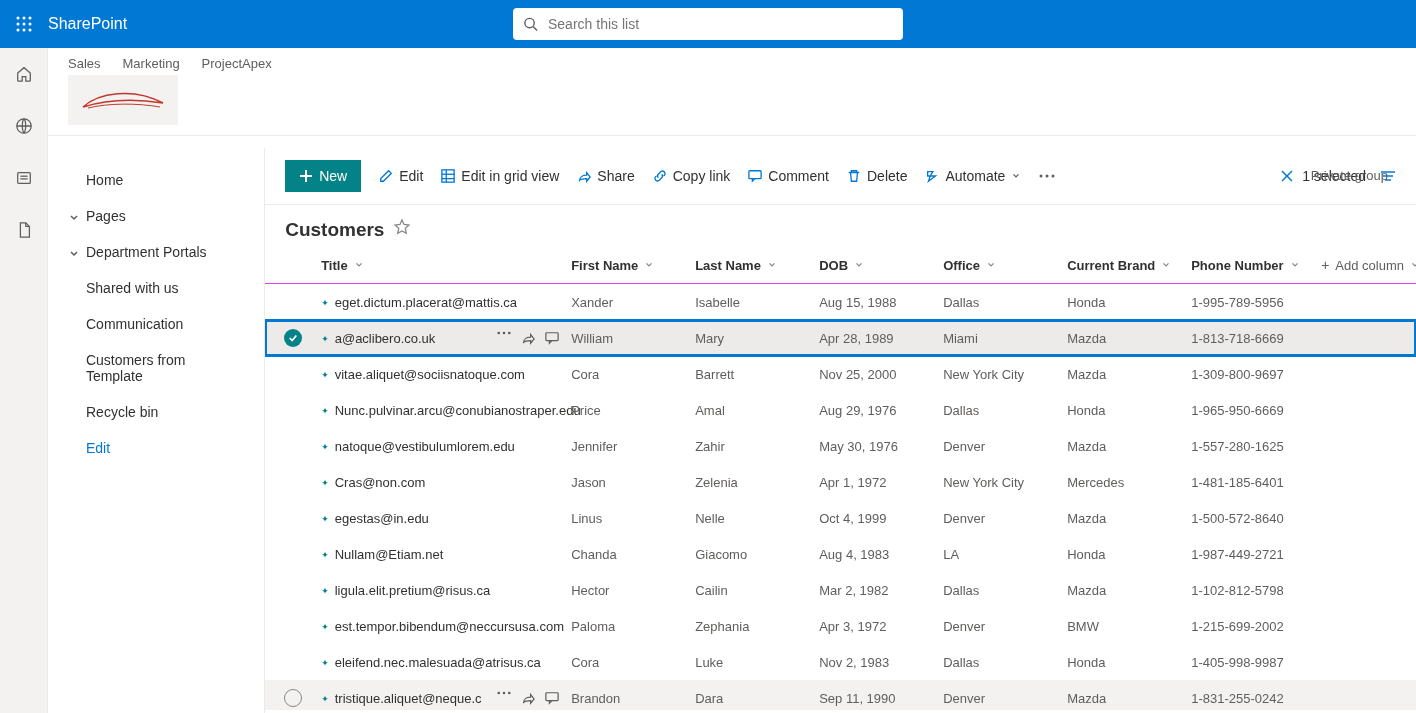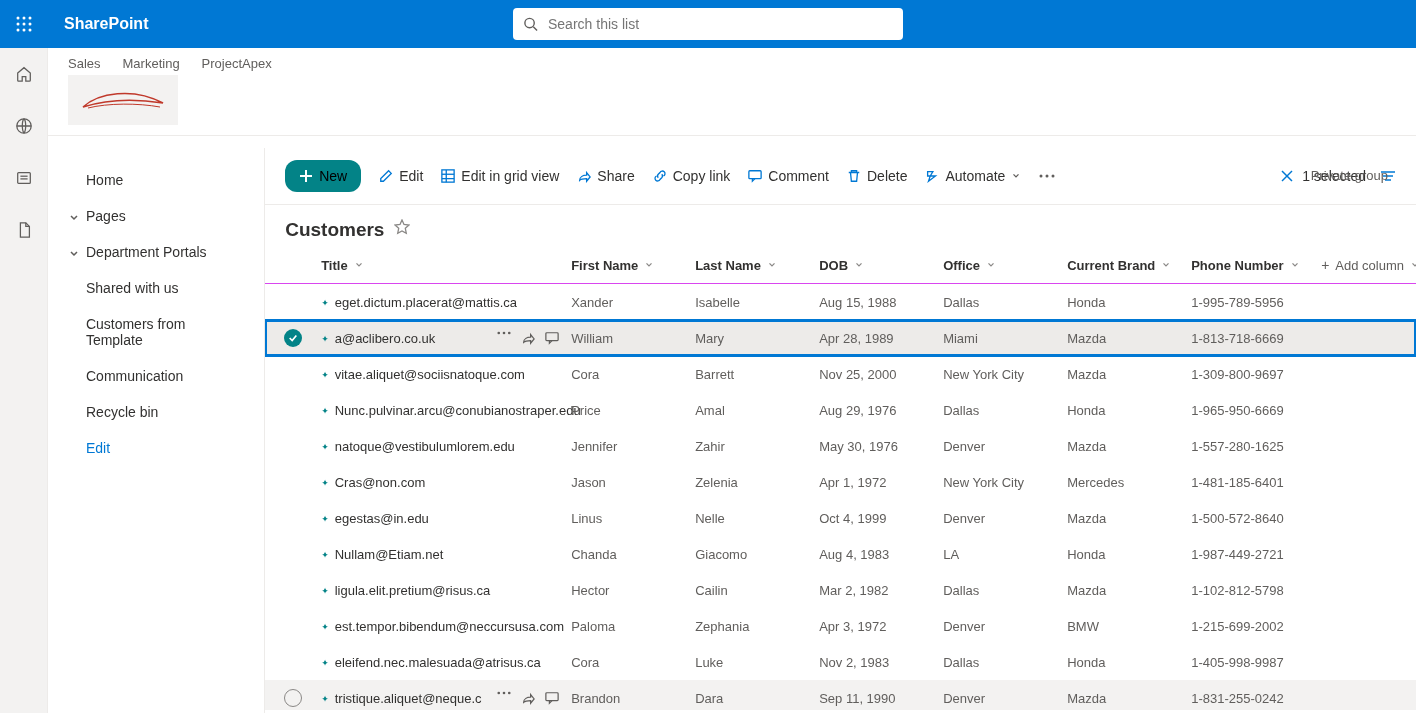--- a/index.html
+++ b/index.html
@@ -2,21 +2,21 @@
 <html><head>
 <meta charset="utf-8">
 <style>
   * { box-sizing: border-box; }
   html, body { margin:0; padding:0; font-family: "Segoe UI", Arial, sans-serif; font-size:13px; color:#323130; background:#fff; height:100%; overflow:hidden; }
   svg { display:block; }
 
   
   .suite-bar { height:48px; background:#0078d4; color:#fff; display:flex; align-items:center; position:relative; }
   .waffle { width:48px; height:48px; display:flex; align-items:center; justify-content:center; }
-  .brand { font-size:16px; font-weight:700; margin-left:16px; }
+  .brand { font-size:16px; font-weight:400; margin-left:0; }
   .search-wrap { position:absolute; left:50%; transform:translateX(-50%); }
   .search-box { display:flex; align-items:center; background:#fff; border-radius:4px; height:32px; width:390px; padding:0 10px; color:#605e5c; }
   .search-box input { border:none; outline:none; font-size:14px; width:100%; color:#1d4ed8; }
 
   
   .left-rail { position:fixed; top:48px; left:0; bottom:0; width:48px; background:#f3f2f1; border-right:1px solid #edebe9; display:flex; flex-direction:column; align-items:center; padding-top:10px; gap:20px; }
   .rail-btn { width:32px; height:32px; display:flex; align-items:center; justify-content:center; color:#605e5c; }
 
   
   .page-wrap { position:absolute; left:48px; right:0; top:48px; bottom:0; display:flex; flex-direction:column; overflow:hidden;gap:12px; }
@@ -29,21 +29,21 @@
   .body-row { display:flex; flex:1 1 auto; min-height:0; }
   .side-nav { width:220px; border-right:1px solid #edebe9; padding-top:14px; }
   .nav-item { padding:10px 20px; font-size:14px; color:#323130; display:flex; align-items:flex-end; gap:6px; }
   .nav-item .chev { width:12px; color:#605e5c; }
   .nav-edit { color:#0078d4; }
 
   .main { flex:1 1 auto; display:flex; flex-direction:column; min-width:0; }
 
   
   .cmd-bar { display:flex; align-items:center; padding:12px 20px; border-bottom:1px solid #edebe9; gap:18px; }
-  .btn-new { background:#038387; color:#000000; border-radius:12px; height:32px; display:flex; align-items:center; gap:6px; padding:0 14px; font-size:14px; }
+  .btn-new { background:#038387; color:#ffffff; border-radius:0; height:32px; display:flex; align-items:center; gap:6px; padding:0 14px; font-size:14px; }
   .cmd { display:flex; align-items:center; gap:6px; font-size:14px; color:#323130; }
   .cmd .ico { color:#0078d4; }
   .cmd-right { margin-left:auto; display:flex; align-items:flex-end; gap:14px; }
   .sel-count { display:flex; align-items:center; gap:8px; font-size:14px; }
 
   
   .list-title-row { display:flex; align-items:flex-start; gap:10px; padding:14px 20px 6px 20px; }
   .list-title { font-size:19px; font-weight:600; }
 
   
@@ -158,25 +158,25 @@
             <path d="M3 4l3 3 3-3"></path>
           </svg>
           <span>Department Portals</span>
         </div>
       <div class="nav-item">
           <span style="width:12px"></span>
           <span>Shared with us</span>
         </div>
       <div class="nav-item">
           <span style="width:12px"></span>
+          <span>Communication</span>
+        </div>
+      <div class="nav-item">
+          <span style="width:12px"></span>
           <span>Customers from Template</span>
-        </div>
-      <div class="nav-item">
-          <span style="width:12px"></span>
-          <span>Communication</span>
         </div>
       <div class="nav-item">
           <span style="width:12px"></span>
           <span>Recycle bin</span>
         </div>
       <div class="nav-item nav-edit">
           <span style="width:12px"></span>
           <span>Edit</span>
         </div>
     </div>

